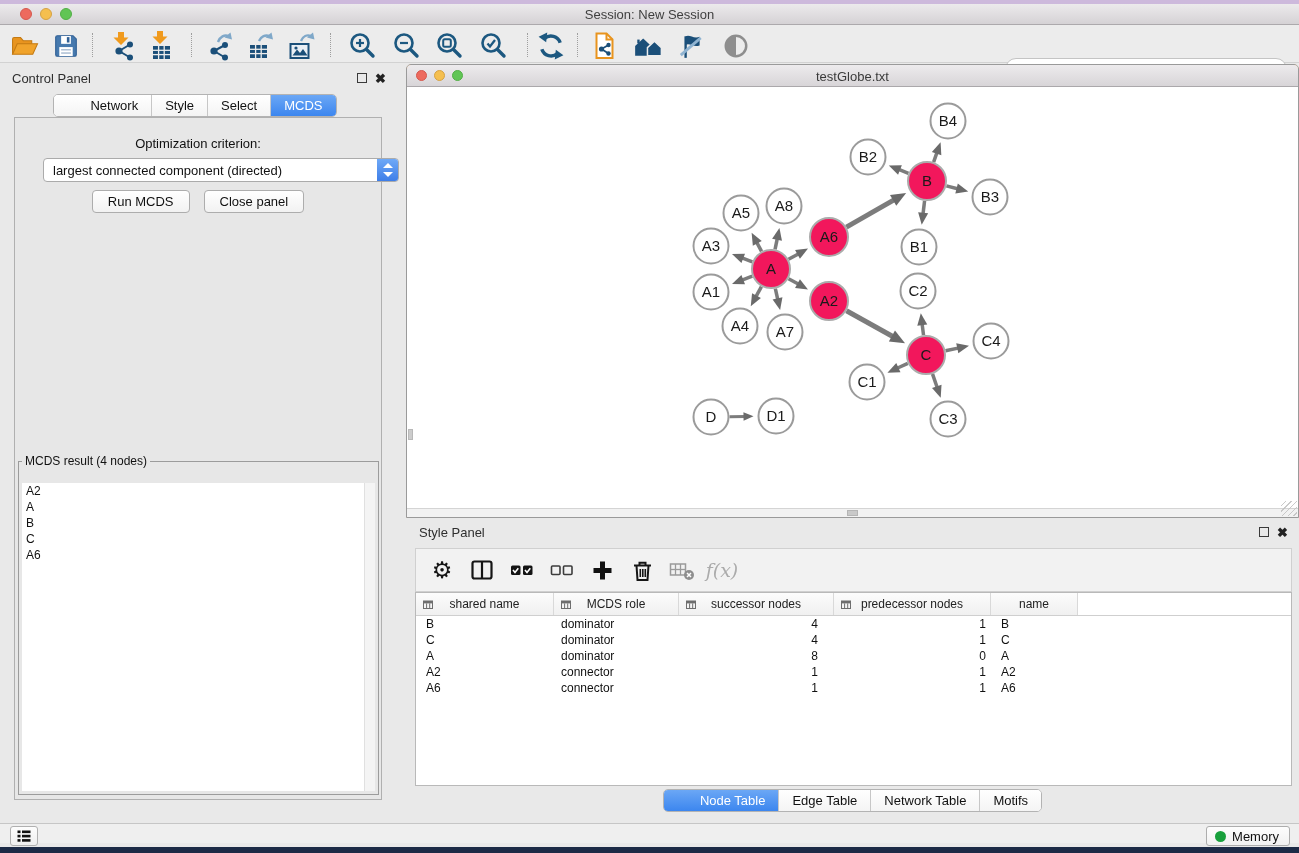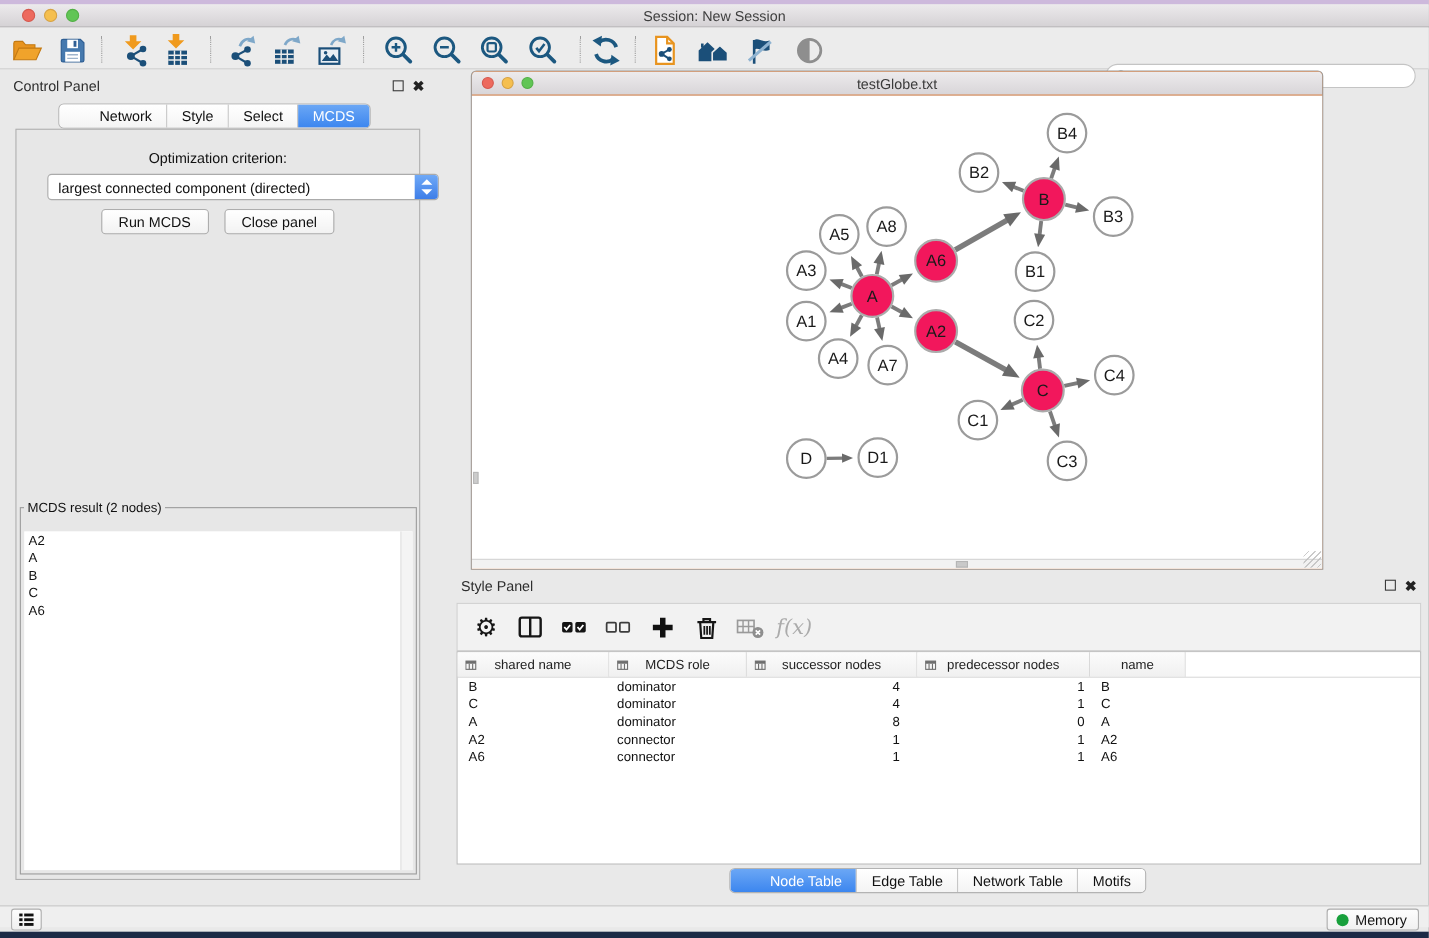--- a/index.html
+++ b/index.html
@@ -53,21 +53,21 @@
   .dd-stepper .down { position:absolute; left:5.5px; bottom:4px; width:0; height:0; border-left:5px solid transparent; border-right:5px solid transparent; border-top:5px solid #fff; }
   .cp-buttons { position:absolute; left:0; width:100%; top:72px; display:flex; justify-content:center; gap:14px; }
   .push-btn { height:23px; padding:4px 15px; font-size:13px; color:#111; background:linear-gradient(#FFFFFF,#F2F2F2); border:1px solid #ADADAD; border-radius:4px; display:flex; align-items:center; }
   .result-fieldset { position:absolute; left:3px; top:336px; width:361px; height:341px; border:1px solid #9C9C9C; }
   .result-fieldset legend { font-size:12px; color:#111; margin-left:3px; padding:0 3px; }
   .result-list { position:absolute; left:3px; right:3px; top:15px; bottom:3px; background:#fff; overflow:hidden; }
   .result-scroll { position:absolute; right:0; top:0; bottom:0; width:11px; background:#F4F4F4; border-left:1px solid #E0E0E0; }
   .result-item { font-size:12px; color:#111; padding:1px 4px; line-height:14px; }
 
   
-  .net-window { position:absolute; left:428px; top:64px; width:775px; height:454px; border:1px solid #9A9A9A; border-radius:5px 5px 0 0; background:#f97316; }
+  .net-window { position:absolute; left:406px; top:64px; width:893px; height:454px; border:1px solid #9A9A9A; border-radius:5px 5px 0 0; background:#fdba74; }
   .net-titlebar { position:absolute; left:0; top:0; right:0; height:22px; background:linear-gradient(#EDEBED,#D8D5D8); border-bottom:1px solid #ABA8AB; border-radius:4px 4px 0 0; }
   .net-titlebar .title { position:absolute; left:0; right:0; top:4px; text-align:center; font-size:13px; color:#3A3A3A; }
   .net-lights { position:absolute; left:9px; top:5px; display:flex; gap:7px; }
   .net-canvas { position:absolute; left:0; top:22px; right:0; bottom:0; background:#fff; overflow:hidden; }
   .hscroll { position:absolute; left:0; right:0; bottom:0; height:9px; background:#F2F2F2; border-top:1px solid #D4D4D4; }
   .hscroll .thumb { position:absolute; left:440px; top:1px; width:11px; height:6px; background:#C9C9C9; border:1px solid #B5B5B5; }
   .vscroll-thumb { position:absolute; left:1px; top:342px; width:5px; height:11px; background:#CCC; border:1px solid #B8B8B8; }
   .resize-grip { position:absolute; right:1px; bottom:1px; width:16px; height:15px;
     background:repeating-linear-gradient(135deg, transparent 0 3px, #BDBDBD 3px 4px); opacity:.8; }
 
@@ -279,21 +279,21 @@
       <span class="dd-stepper">
           <span class="up"></span>
           <span class="down"></span>
         </span>
     </div>
     <div class="cp-buttons">
       <button class="push-btn">Run MCDS</button>
       <button class="push-btn">Close panel</button>
     </div>
     <fieldset class="result-fieldset">
-      <legend>MCDS result (2 nodes)</legend>
+      <legend>MCDS result (4 nodes)</legend>
       <div class="result-list" id="result-list">
         <div class="result-scroll"></div>
       <div class="result-item">A2</div>
           <div class="result-item">A</div>
           <div class="result-item">B</div>
           <div class="result-item">C</div>
           <div class="result-item">A6</div>
         </div>
     </fieldset>
   </div>

